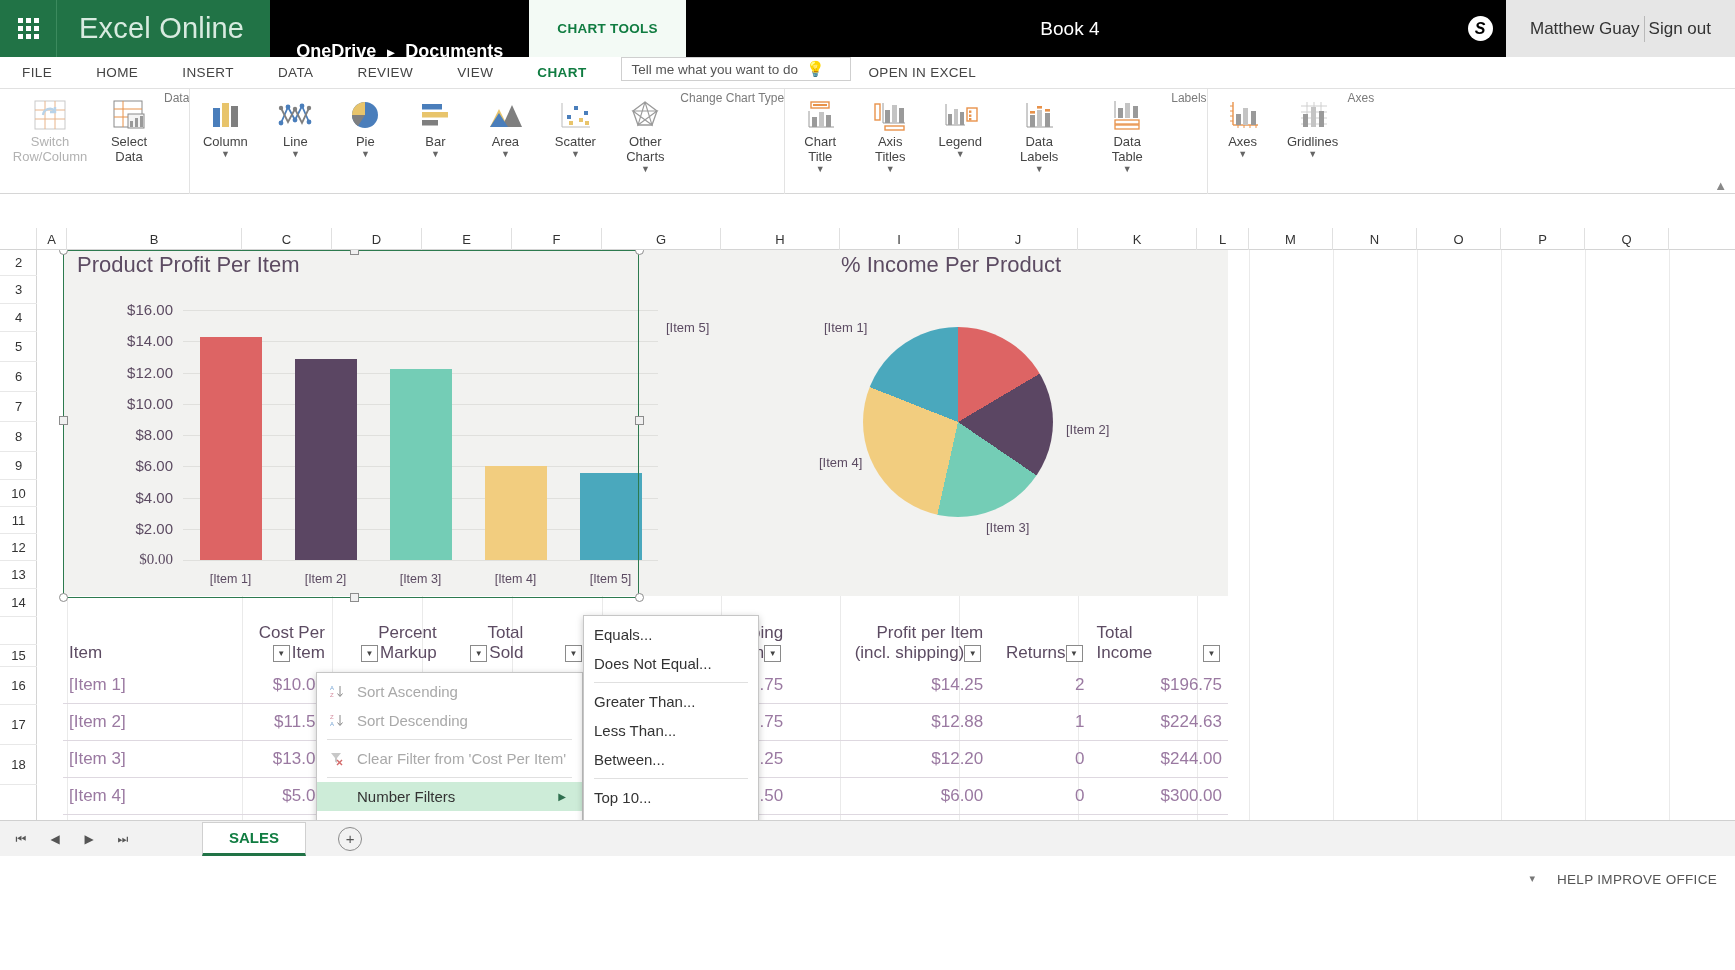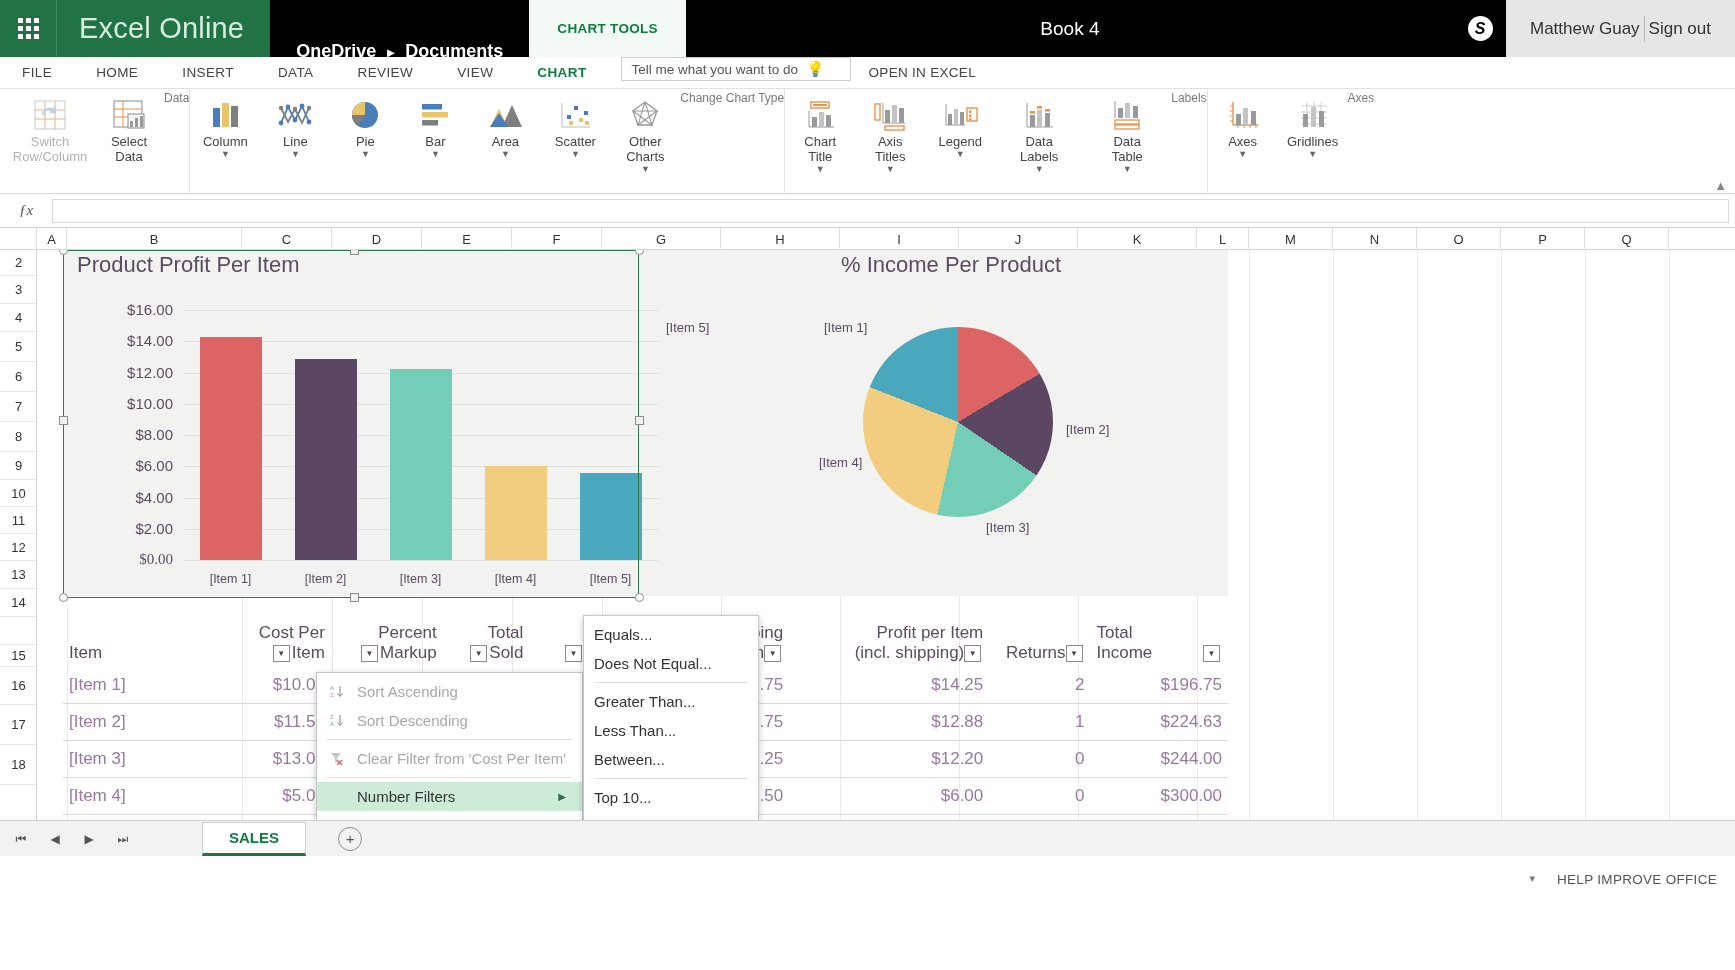--- a/index.html
+++ b/index.html
@@ -583,24 +583,20 @@
           </span>
           <span class="cap">Gridlines</span>
           <span class="caret">▼</span>
         </div>
       </div>
       <div class="rgroup-label">Axes</div>
     </div>
   </div>
   <div class="collapse-ribbon">▲</div>
 
-  <div class="formulabar">
-    <div class="fx">ƒx</div>
-    <div class="fxinput"></div>
-  </div>
 
   <div class="colheader">
     <div class="corner"></div>
     <div id="colcells" style="display:flex">
         <div class="colcell" style="width: 30px;">A</div>
         <div class="colcell" style="width: 175px;">B</div>
         <div class="colcell" style="width: 90px;">C</div>
         <div class="colcell" style="width: 90px;">D</div>
         <div class="colcell" style="width: 90px;">E</div>
         <div class="colcell" style="width: 90px;">F</div>

